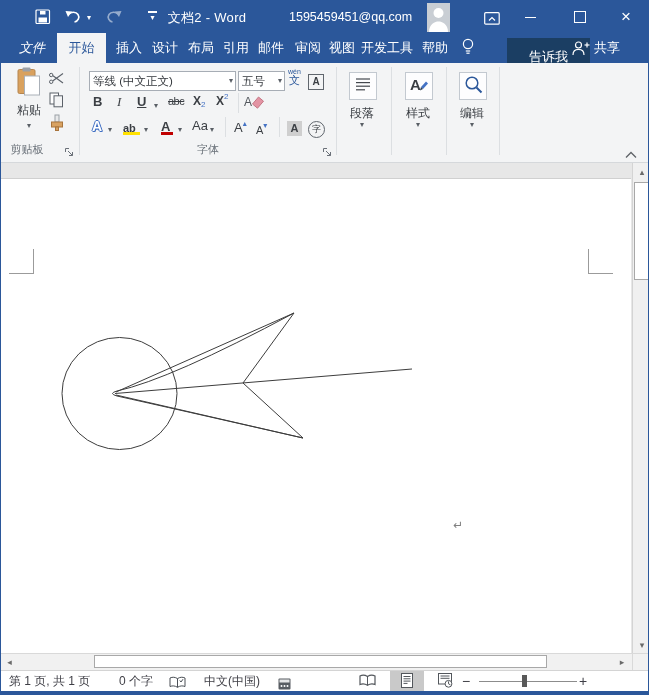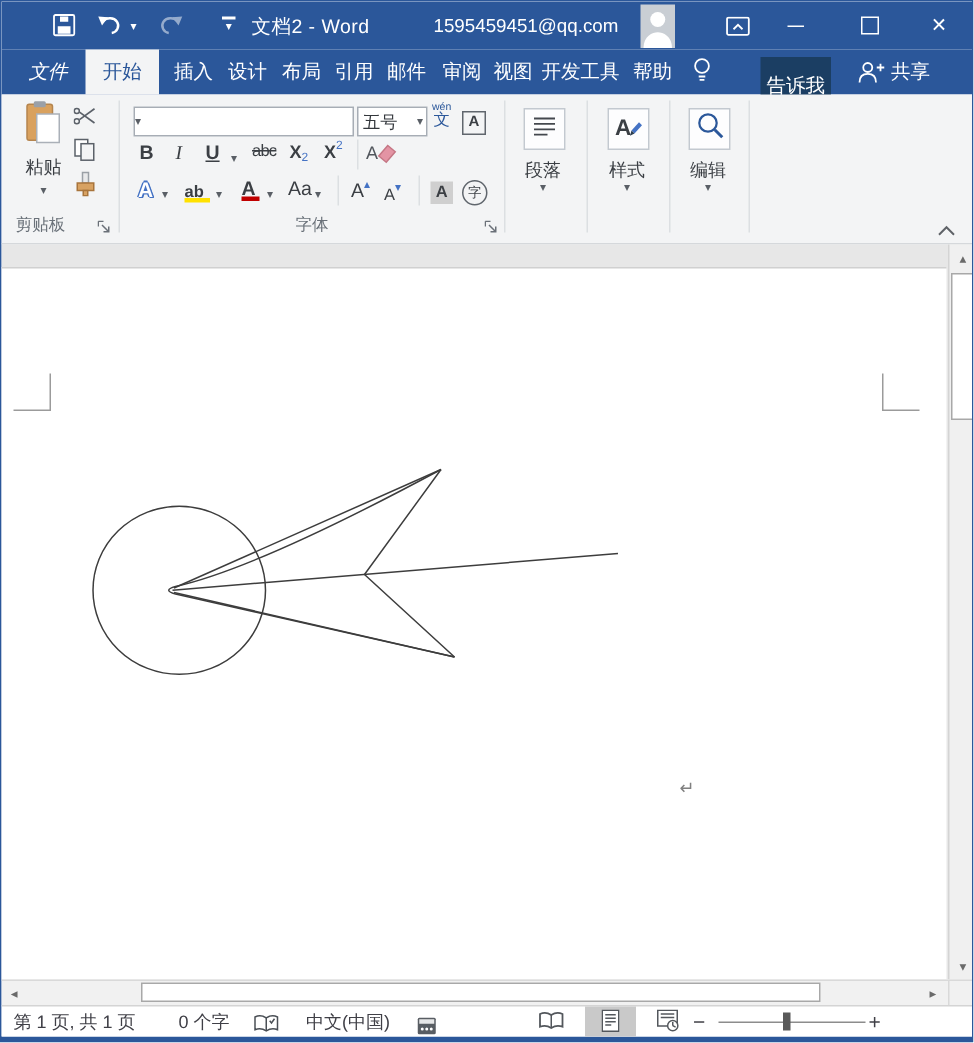--- a/index.html
+++ b/index.html
@@ -13,21 +13,21 @@
   .doc-title{font-size:13px;letter-spacing:.3px;}
   .account-email{font-size:12.5px;}
   .win-btn{position:absolute;top:0;height:32px;width:34px;display:flex;align-items:center;justify-content:center;font-size:15px;color:#fff;}
   .min-bar{width:11px;height:1px;background:#fff;}
   .max-box{width:10px;height:10px;border:1px solid #fff;}
   .avatar-box{position:absolute;left:426px;top:2px;width:23px;height:29px;background:#c9ced4;overflow:hidden;}
   
   .tabrow{position:absolute;left:0;top:32px;right:0;height:30px;background:#2b579a;color:#fff;font-size:13px;}
   .tab{position:absolute;top:0;height:30px;display:flex;align-items:center;justify-content:center;white-space:nowrap;}
   .tab.active{background:#f3f4f5;color:#2b579a;}
-  .tellme-box{position:absolute;top:5px;height:37px;display:flex;align-items:center;padding:0 4px;}
+  .tellme-box{position:absolute;top:5px;height:37px;display:flex;align-items:center;padding:0 22px;}
   
   .ribbon{position:absolute;left:0;top:62px;right:0;height:99px;background:#f3f4f5;border-bottom:1px solid #d5d8db;color:#3b3f44;}
   .ribbon .abs{position:absolute;}
   .gsep{position:absolute;top:4px;height:88px;width:1px;background:#dcdfe2;}
   .glabel{position:absolute;font-size:11px;color:#697078;text-align:center;}
   .combo{position:absolute;height:18px;background:#fff;border:1px solid #a7adb5;display:flex;align-items:center;font-size:11.5px;color:#33373c;}
   .combo .txt{padding:0 3px;white-space:nowrap;overflow:hidden;flex:1;}
   .caret{font-size:8px;color:#5a5f66;line-height:1;}
   .combo .caret{padding-right:2px;}
   .rbtn{position:absolute;display:flex;align-items:flex-end;font-size:13px;color:#3b3f44;line-height:1;}
@@ -219,20 +219,21 @@
       <span>
         <svg width="9" height="9" viewBox="0 0 9 9">
             <path d="M0.5 0.5 H4 M0.5 0.5 V4" stroke="#6a7078" fill="none"></path>
             <path d="M3 3 L7.5 7.5 M7.5 4 V7.5 H4" stroke="#6a7078" fill="none"></path>
           </svg>
       </span>
     </div>
     <div class="gsep" style="left:78px;"></div>
 
     <div class="combo" style="left:88px;top:8px;width:145px;">
+      <span class="txt">等线 (中文正文)</span>
       <span class="caret">▾</span>
     </div>
     <div class="combo" style="left:237px;top:8px;width:45px;">
       <span class="txt">五号</span>
       <span class="caret">▾</span>
     </div>
     <div class="abs pinyin" style="left:287px;top:5px;">
       <span class="t">wén</span>
       <span class="b">文</span>
     </div>

